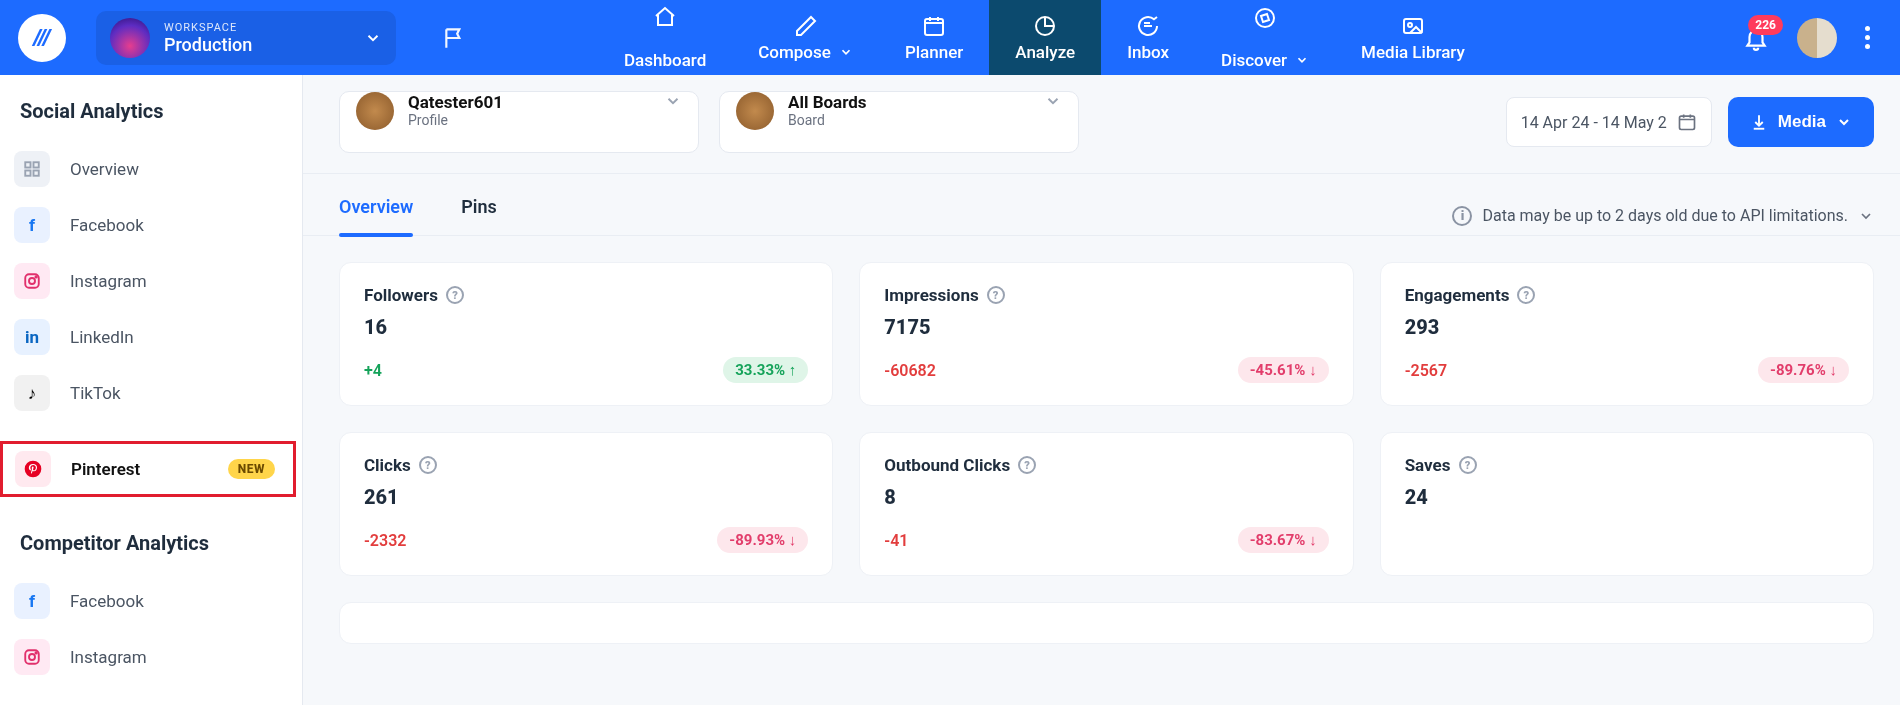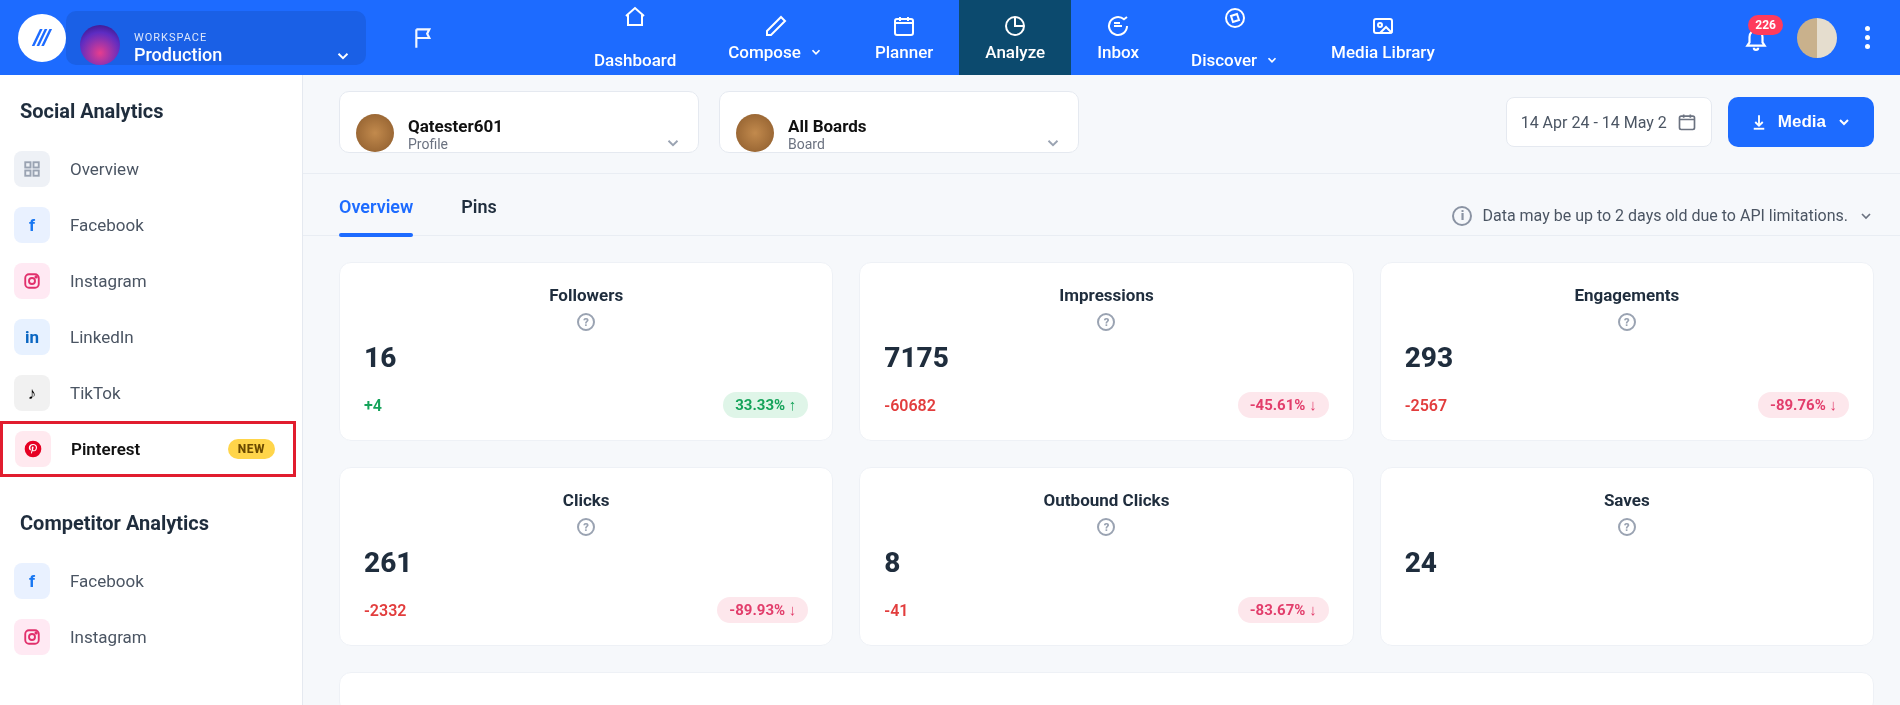--- a/index.html
+++ b/index.html
@@ -1,21 +1,21 @@
 <!DOCTYPE html>
 <html><head>
 <meta charset="utf-8">
 <style>
   * { box-sizing: border-box; margin: 0; padding: 0; }
   body { font-family: -apple-system, BlinkMacSystemFont, "Segoe UI", Roboto, sans-serif; background:#f6f8fb; color:#1f2d3d; width:1900px; height:705px; overflow:hidden; }
 
   
   .topnav { background:#1d6bff; height:75px; display:flex; align-items:center; color:#fff; }
   .logo { width:48px; height:48px; border-radius:50%; background:#fff; margin-left:18px; display:flex; align-items:center; justify-content:center; color:#1d6bff; font-weight:900; font-style:italic; font-size:22px; }
-  .workspace { display:flex; align-items:flex-end; width:300px; height:54px; background:#1a60e6; border-radius:10px; padding:0 14px; cursor:pointer; }
+  .workspace { display:flex; align-items:center; margin-left:30px; width:300px; height:54px; background:#1a60e6; border-radius:10px; padding:0 14px; cursor:pointer; }
   .workspace-avatar { width:40px; height:40px; border-radius:50%; background:radial-gradient(circle at 50% 70%, #e63d8e 0%, #5d2cc2 60%, #2b0f70 100%); }
   .workspace-txt { margin-left:14px; display:flex; flex-direction:column; }
   .workspace-label { font-size:11px; letter-spacing:1px; opacity:.85; }
   .workspace-name  { font-size:18px; font-weight:500; }
   .workspace .chev { margin-left:auto; }
 
   .flag { margin-left:46px; opacity:.95; }
 
   .nav-items { display:flex; margin-left:130px; align-items:stretch; height:100%; }
   .nav-item  { display:flex; flex-direction:column; align-items:center; justify-content:center; padding:0 26px; font-size:17px; font-weight:500; cursor:pointer; position:relative; }
@@ -31,36 +31,36 @@
   .menu-dots{ display:flex;flex-direction:column;gap:4px;}
   .menu-dots span{width:5px;height:5px;background:#fff;border-radius:50%;}
 
   
   .layout{ display:flex; height:calc(100% - 75px); }
   .sidebar{ width:303px; background:#fff; border-right:1px solid #e5e9f0; padding-top:24px; overflow:visible;}
   .side-head{ font-size:20px; font-weight:700; padding:0 20px 18px; color:#1f2d3d;}
   .side-list{ display:flex; flex-direction:column; }
   .side-item{ display:flex; align-items:center; height:56px; padding:0 18px 0 12px; gap:20px; font-size:17px; color:#4b5563; cursor:pointer; border:2px solid transparent; }
   .side-item.active{ color:#111; font-weight:600;}
-  .side-item.highlight{ border:3px solid #e11d2e; width:296px;}
+  .side-item.highlight{ border:3px solid #e11d2e; width:296px;margin-top:20px;}
   .side-icon{ width:36px;height:36px;border-radius:8px;display:flex;align-items:center;justify-content:center;font-weight:700;font-size:17px;}
   .ic-overview{ background:#eef1f6; color:#9aa3b2;}
   .ic-fb{ background:#e9f1ff; color:#1877f2;}
   .ic-ig{ background:#ffe9f3; color:#e1306c;}
   .ic-li{ background:#e7f1ff; color:#0a66c2;}
   .ic-tt{ background:#f1f1f1; color:#000;}
   .ic-pt{ background:#ffe9ef; color:#e60023;}
   .new-badge{ margin-left:auto; background:#ffd54a; color:#6b4a00; font-size:12px; font-weight:800; padding:3px 10px; border-radius:11px; letter-spacing:.5px;}
   .side-item .label{}
 
   .content{ flex:1; padding:16px 26px 0 36px; overflow:auto;}
 
   
   .sel-row{ display:flex; align-items:center; }
-  .select-card{ width:360px; height:62px; border:1px solid #e5e9f0; border-radius:10px; background:#fff; display:flex; align-items:flex-end; padding:0 16px; margin-right:20px; cursor:pointer;}
+  .select-card{ width:360px; height:62px; border:1px solid #e5e9f0; border-radius:10px; background:#fff; display:flex; align-items:flex-start; padding:0 16px; margin-right:20px; cursor:pointer;}
   .sel-avatar{ width:38px;height:38px;border-radius:50%; background:radial-gradient(circle,#c28a4d,#8b5a2b); margin-right:14px;}
   .sel-txt .t1{ font-size:17px; font-weight:700; color:#111;}
   .sel-txt .t2{ font-size:14px; color:#6b7280;}
   .sel-chev{ margin-left:auto; color:#9aa3b2;}
 
   .sel-row .right{ margin-left:auto; display:flex; align-items:center; gap:16px;}
   .date-range{ height:50px; border:1px solid #e5e9f0; border-radius:8px; background:#fff; display:flex; align-items:center; padding:0 14px; color:#4b5563; font-size:16px; cursor:pointer; gap:10px;}
   .export-btn{ height:50px; background:#1d6bff; color:#fff; border:none; border-radius:10px; padding:0 22px; font-size:17px; font-weight:600; display:flex; align-items:center; gap:10px; cursor:pointer;}
 
   .divider{ border-top:1px solid #e9edf3; margin:20px -26px 0 -36px;}
@@ -71,23 +71,23 @@
   .tab{ color:#1f2d3d; padding-bottom:18px; cursor:pointer; }
   .tab.active{ color:#1d6bff; position:relative;}
   .tab.active::after{ content:""; position:absolute; left:0; right:0; bottom:-2px; height:4px; background:#1d6bff; border-radius:2px;}
   .tab-row .notice{ margin-left:auto; display:flex; align-items:center; gap:10px; color:#4b5563; font-size:16px;}
   .notice .info{ width:20px;height:20px;border:2px solid #8a93a3;color:#8a93a3;border-radius:50%;display:flex;align-items:center;justify-content:center;font-size:13px;font-weight:900;}
   .divider2{ border-top:1px solid #e9edf3; margin:0 -26px 26px -36px;}
 
   
   .grid{ display:grid; grid-template-columns: repeat(3, 1fr); gap:26px;}
   .card{ background:#fff; border:1px solid #eef1f6; border-radius:12px; padding:22px 24px; }
-  .card .head{ display:flex; align-items:center; gap:8px; color:#1f2d3d; font-size:17px; font-weight:700;flex-direction:column;}
+  .card .head{ display:flex; align-items:center; gap:8px; color:#1f2d3d; font-size:17px; font-weight:700;}
   .q{ width:18px;height:18px;border:2px solid #9aa3b2;color:#9aa3b2;border-radius:50%;display:flex;align-items:center;justify-content:center;font-size:11px;font-weight:900;}
-  .card .value{ font-size:28px; font-weight:800; margin-top:10px;}
+  .card .value{ font-size:20px; font-weight:800; margin-top:10px;}
   .card .foot{ display:flex; align-items:center; justify-content:space-between; margin-top:18px; font-size:16px;}
   .delta-pos{ color:#15a35a; font-weight:600;}
   .delta-neg{ color:#e23d3d; font-weight:600;}
   .pill{ padding:4px 12px; border-radius:16px; font-weight:700; font-size:15px; display:inline-flex; align-items:center; gap:6px;}
   .pill-pos{ background:#dff5e8; color:#15a35a;}
   .pill-neg{ background:#fde7ec; color:#e23d6b;}
 
   .bottom-blank{ height:42px; background:#fff; border:1px solid #eef1f6; border-radius:12px; margin-top:26px;}
 
   svg{display:block;}

